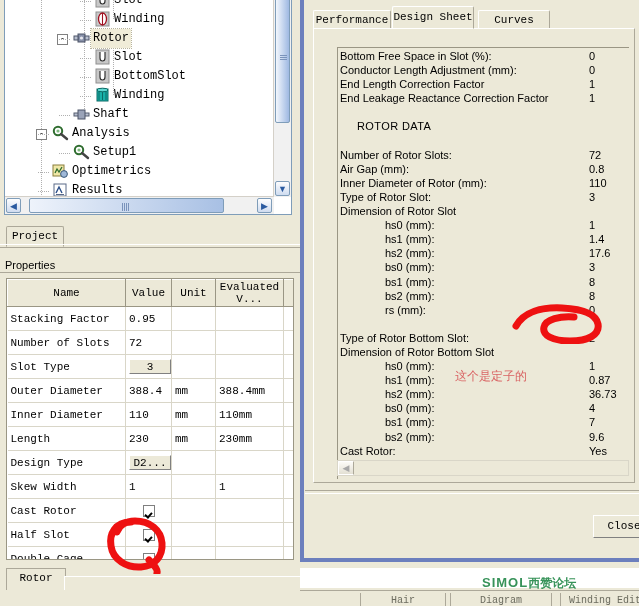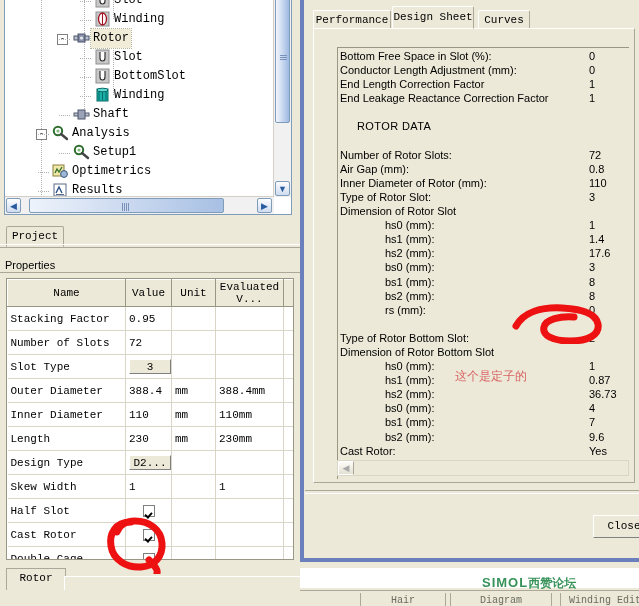--- a/index.html
+++ b/index.html
@@ -385,28 +385,28 @@
             <td></td>
           </tr>
           <tr>
             <td class="cname">Skew Width</td>
             <td>1</td>
             <td></td>
             <td>1</td>
             <td></td>
           </tr>
           <tr>
+            <td class="cname">Cast Rotor</td>
+            <td style="text-align: center;"><span class="cbx on"></span></td>
+            <td></td>
+            <td></td>
+            <td></td>
+          </tr>
+          <tr>
             <td class="cname">Half Slot</td>
-            <td style="text-align: center;"><span class="cbx on"></span></td>
-            <td></td>
-            <td></td>
-            <td></td>
-          </tr>
-          <tr>
-            <td class="cname">Cast Rotor</td>
             <td style="text-align: center;"><span class="cbx on"></span></td>
             <td></td>
             <td></td>
             <td></td>
           </tr>
           <tr>
             <td class="cname">Double Cage</td>
             <td style="text-align: center;"><span class="cbx on"></span></td>
             <td></td>
             <td></td>
@@ -420,21 +420,21 @@
     <span>Rotor</span>
   </div>
   <div class="abs" id="rotor-tabline"></div>
 </div>
 
 <div class="abs" id="dialog">
   <div id="dlg-inner">
     <div id="dlg-tabs">
         <div class="dtab" style="left: 9px; width: 78px;"><span>Performance</span></div>
         <div class="dtab active" style="left: 88px; width: 82px;"><span>Design Sheet</span></div>
-        <div class="dtab" style="left: 174px; width: 52px;"><span>Curves</span></div>
+        <div class="dtab" style="left: 174px; width: 72px;"><span>Curves</span></div>
       </div>
 
     <div id="tabpage">
       <div id="sheet">
         <div id="sheet-text"><div class="srow"><span class="sk">Bottom Free Space in Slot (%):</span><span class="sv">0</span></div><div class="srow"><span class="sk">Conductor Length Adjustment (mm):</span><span class="sv">0</span></div><div class="srow"><span class="sk">End Length Correction Factor</span><span class="sv">1</span></div><div class="srow"><span class="sk">End Leakage Reactance Correction Factor</span><span class="sv">1</span></div><div class="srow">&nbsp;</div><div class="srow"><span class="shdr">ROTOR DATA</span></div><div class="srow">&nbsp;</div><div class="srow"><span class="sk">Number of Rotor Slots:</span><span class="sv">72</span></div><div class="srow"><span class="sk">Air Gap (mm):</span><span class="sv">0.8</span></div><div class="srow"><span class="sk">Inner Diameter of Rotor (mm):</span><span class="sv">110</span></div><div class="srow"><span class="sk">Type of Rotor Slot:</span><span class="sv">3</span></div><div class="srow"><span class="sk">Dimension of Rotor Slot</span></div><div class="srow"><span class="sk ind">hs0 (mm):</span><span class="sv">1</span></div><div class="srow"><span class="sk ind">hs1 (mm):</span><span class="sv">1.4</span></div><div class="srow"><span class="sk ind">hs2 (mm):</span><span class="sv">17.6</span></div><div class="srow"><span class="sk ind">bs0 (mm):</span><span class="sv">3</span></div><div class="srow"><span class="sk ind">bs1 (mm):</span><span class="sv">8</span></div><div class="srow"><span class="sk ind">bs2 (mm):</span><span class="sv">8</span></div><div class="srow"><span class="sk ind">rs (mm):</span><span class="sv">0</span></div><div class="srow">&nbsp;</div><div class="srow"><span class="sk">Type of Rotor Bottom Slot:</span><span class="sv">2</span></div><div class="srow"><span class="sk">Dimension of Rotor Bottom Slot</span></div><div class="srow"><span class="sk ind">hs0 (mm):</span><span class="sv">1</span></div><div class="srow"><span class="sk ind">hs1 (mm):</span><span class="sv">0.87</span></div><div class="srow"><span class="sk ind">hs2 (mm):</span><span class="sv">36.73</span></div><div class="srow"><span class="sk ind">bs0 (mm):</span><span class="sv">4</span></div><div class="srow"><span class="sk ind">bs1 (mm):</span><span class="sv">7</span></div><div class="srow"><span class="sk ind">bs2 (mm):</span><span class="sv">9.6</span></div><div class="srow"><span class="sk">Cast Rotor:</span><span class="sv">Yes</span></div><div class="srow"><span class="sk">Half Slot:</span><span class="sv">No</span></div><div class="srow">&nbsp;</div></div>
       </div>
       <div id="sheet-hsb">
         <div class="lbtn">◀</div>
       </div>
     </div>

